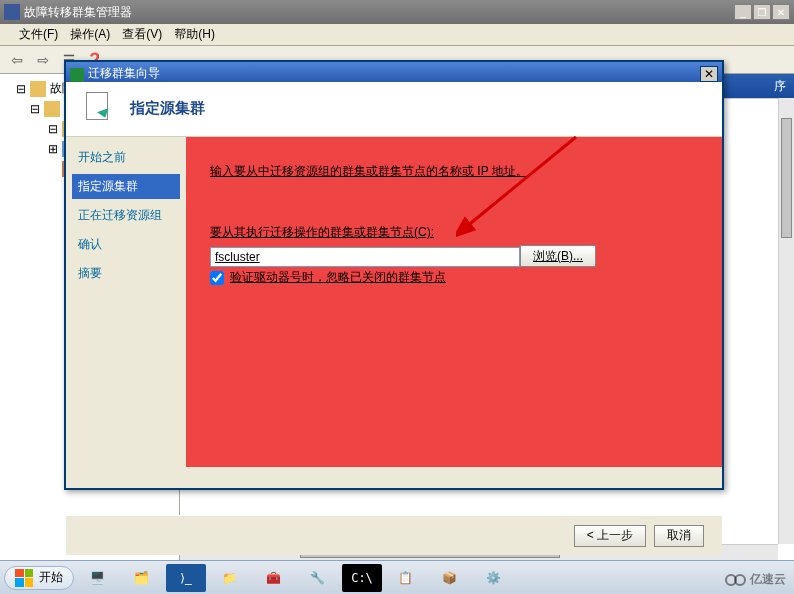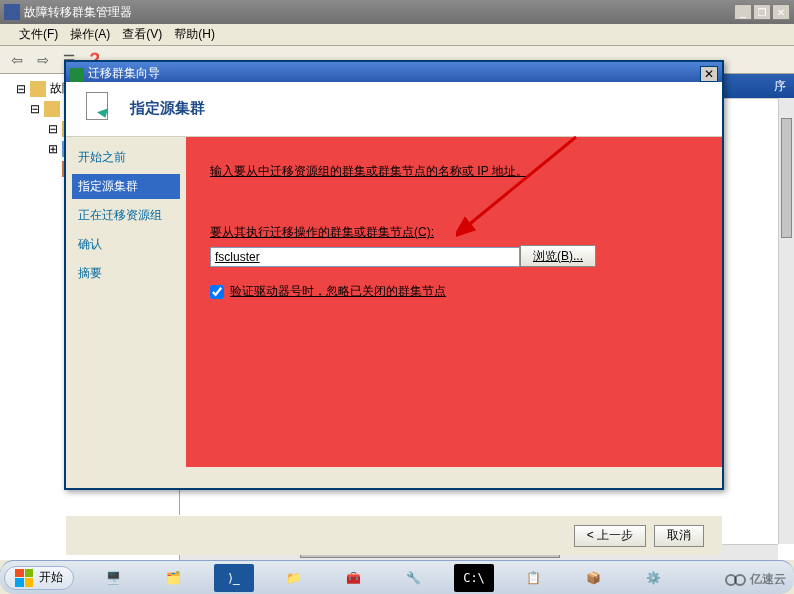--- a/index.html
+++ b/index.html
@@ -21,21 +21,21 @@
 .tree-item .exp { width: 10px; display: inline-block; text-align: center; }
 .tree-ico { width: 16px; height: 16px; background: #e8c060; }
 .right-panel { flex: 1; position: relative; background: #fff; }
 .right-header { height: 24px; background: linear-gradient(#2b5fb0,#184a9a); color: #fff; display: flex; align-items: center; padding: 0 8px; }
 .right-cells { display: flex; border-top: 1px solid #ccc; }
 .right-cells div { border-right: 1px solid #ccc; padding: 4px 8px; }
 .scrollbars { position: absolute; right: 0; top: 24px; width: 16px; bottom: 16px; background: #e8e8e8; border-left: 1px solid #ccc; }
 .hscroll { position: absolute; bottom: 0; left: 0; right: 16px; height: 16px; background: #e8e8e8; border-top: 1px solid #ccc; }
 .scroll-thumb { position: absolute; background: #c4c4c4; border: 1px solid #888; }
 
-.taskbar { position: absolute; bottom: 0; left: 0; right: 0; height: 34px; background: linear-gradient(#e3e9f0,#c8d4e2); border-top: 1px solid #8ba4c8; display: flex; align-items: center; padding: 0 4px; gap: 20px; border-radius: 14px; }
+.taskbar { position: absolute; bottom: 0; left: 0; right: 0; height: 34px; background: linear-gradient(#e3e9f0,#c8d4e2); border-top: 1px solid #8ba4c8; display: flex; align-items: center; padding: 0 4px; gap: 4px; }
 .start { display: flex; align-items: center; gap: 6px; padding: 2px 10px; background: linear-gradient(#f4f7fb,#dbe4ef); border-radius: 20px; cursor: pointer; border: 1px solid #9fb5d4; }
 .start-logo { width: 18px; height: 18px; display: grid; grid-template-columns: 1fr 1fr; gap: 1px; }
 .start-logo div:nth-child(1){ background:#f25022 } .start-logo div:nth-child(2){ background:#7fba00 }
 .start-logo div:nth-child(3){ background:#00a4ef } .start-logo div:nth-child(4){ background:#ffb900 }
 .tbicon { width: 40px; height: 28px; display: flex; align-items: center; justify-content: center; cursor: pointer; border-radius: 2px; }
 .watermark { position: absolute; right: 8px; bottom: 6px; font-size: 18px; color: rgba(0,0,0,.45); font-weight: bold; display: flex; align-items: center; gap: 4px; }
 .watermark .circles { display:inline-flex; } .watermark .c { width:12px;height:12px;border:2px solid rgba(0,0,0,.45);border-radius:50%; margin-left:-3px; }
 
 .dialog { position: absolute; left: 64px; top: 60px; width: 660px; height: 430px; background: #ece9d8; border: 2px solid #003c74; box-shadow: 2px 2px 6px rgba(0,0,0,.4); }
 .dlg-title { height: 20px; background: linear-gradient(#4e84d8,#2a5ab0); color: #fff; display: flex; align-items: flex-end; padding: 0 4px; font-size: 12px; }
@@ -51,21 +51,21 @@
 .dlg-body { display: flex; height: 330px; background: #ece9d8; }
 .dlg-nav { width: 120px; padding: 8px 6px; background: #ece9d8; }
 .dlg-nav-item { padding: 4px 6px; margin-bottom: 4px; cursor: pointer; color: #0369a1; }
 .dlg-nav-item.active { background: #316ac5; color: #fff; }
 .dlg-content { flex: 1; padding: 26px 24px; background: #ef4444; position: relative; text-decoration: underline; }
 .instr { margin-bottom: 44px; }
 .field-label { margin-bottom: 4px; }
 .field-row { display: flex; align-items: flex-end; }
 .txt { flex: 0 0 310px; height: 20px; border: 1px solid #7f9db9; background: #fff; padding: 0 4px; font-size: 12px; }
 .btn { height: 22px; padding: 0 12px; background: linear-gradient(#fefefe,#e3e3d8); border: 1px solid #888; cursor: pointer; }
-.check-row { margin-top: 16px; display: flex; align-items: center; gap: 6px; }
+.check-row { margin-top: 2px; display: flex; align-items: center; gap: 6px; }
 .check-row input { width: 14px; height: 14px; }
 .arrow-annot { position: absolute; pointer-events: none; }
 
 .dlg-footer { height: 40px; border-top: 1px solid #fff; display: flex; align-items: center; justify-content: flex-end; padding: 0 18px; gap: 8px; background: #ece9d8; margin-top: 48px; }
 </style>
 </head>
 <body>
 
 <div class="main-win">
   <div class="main-title">

